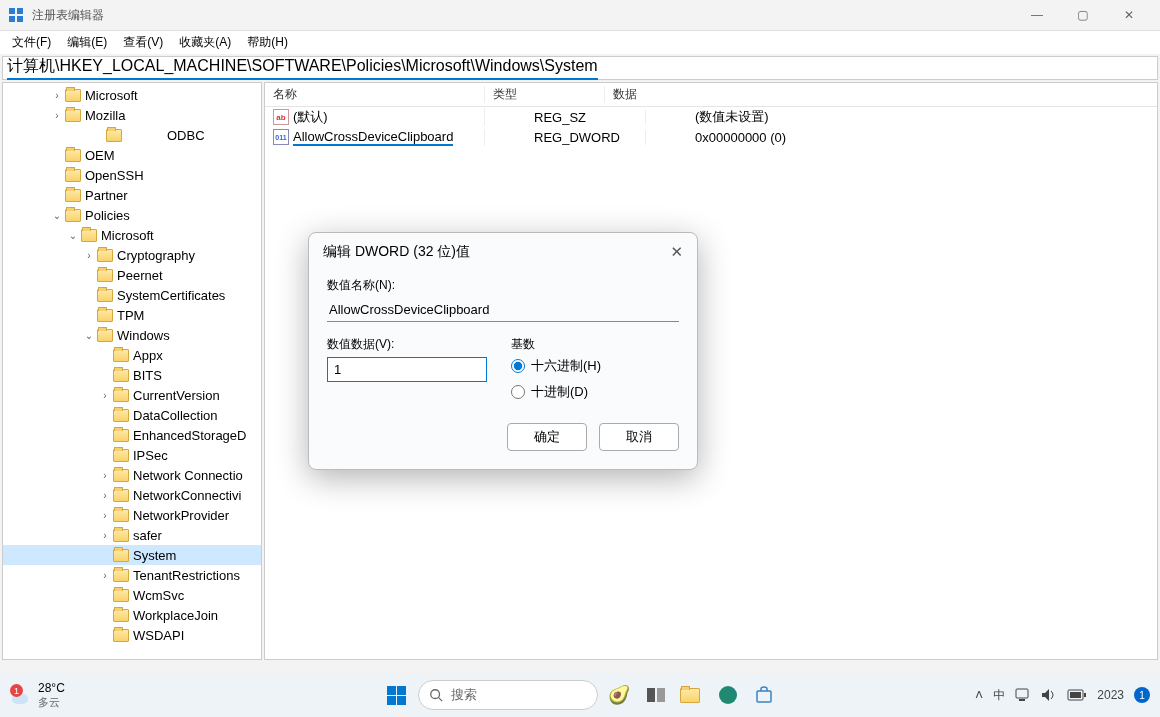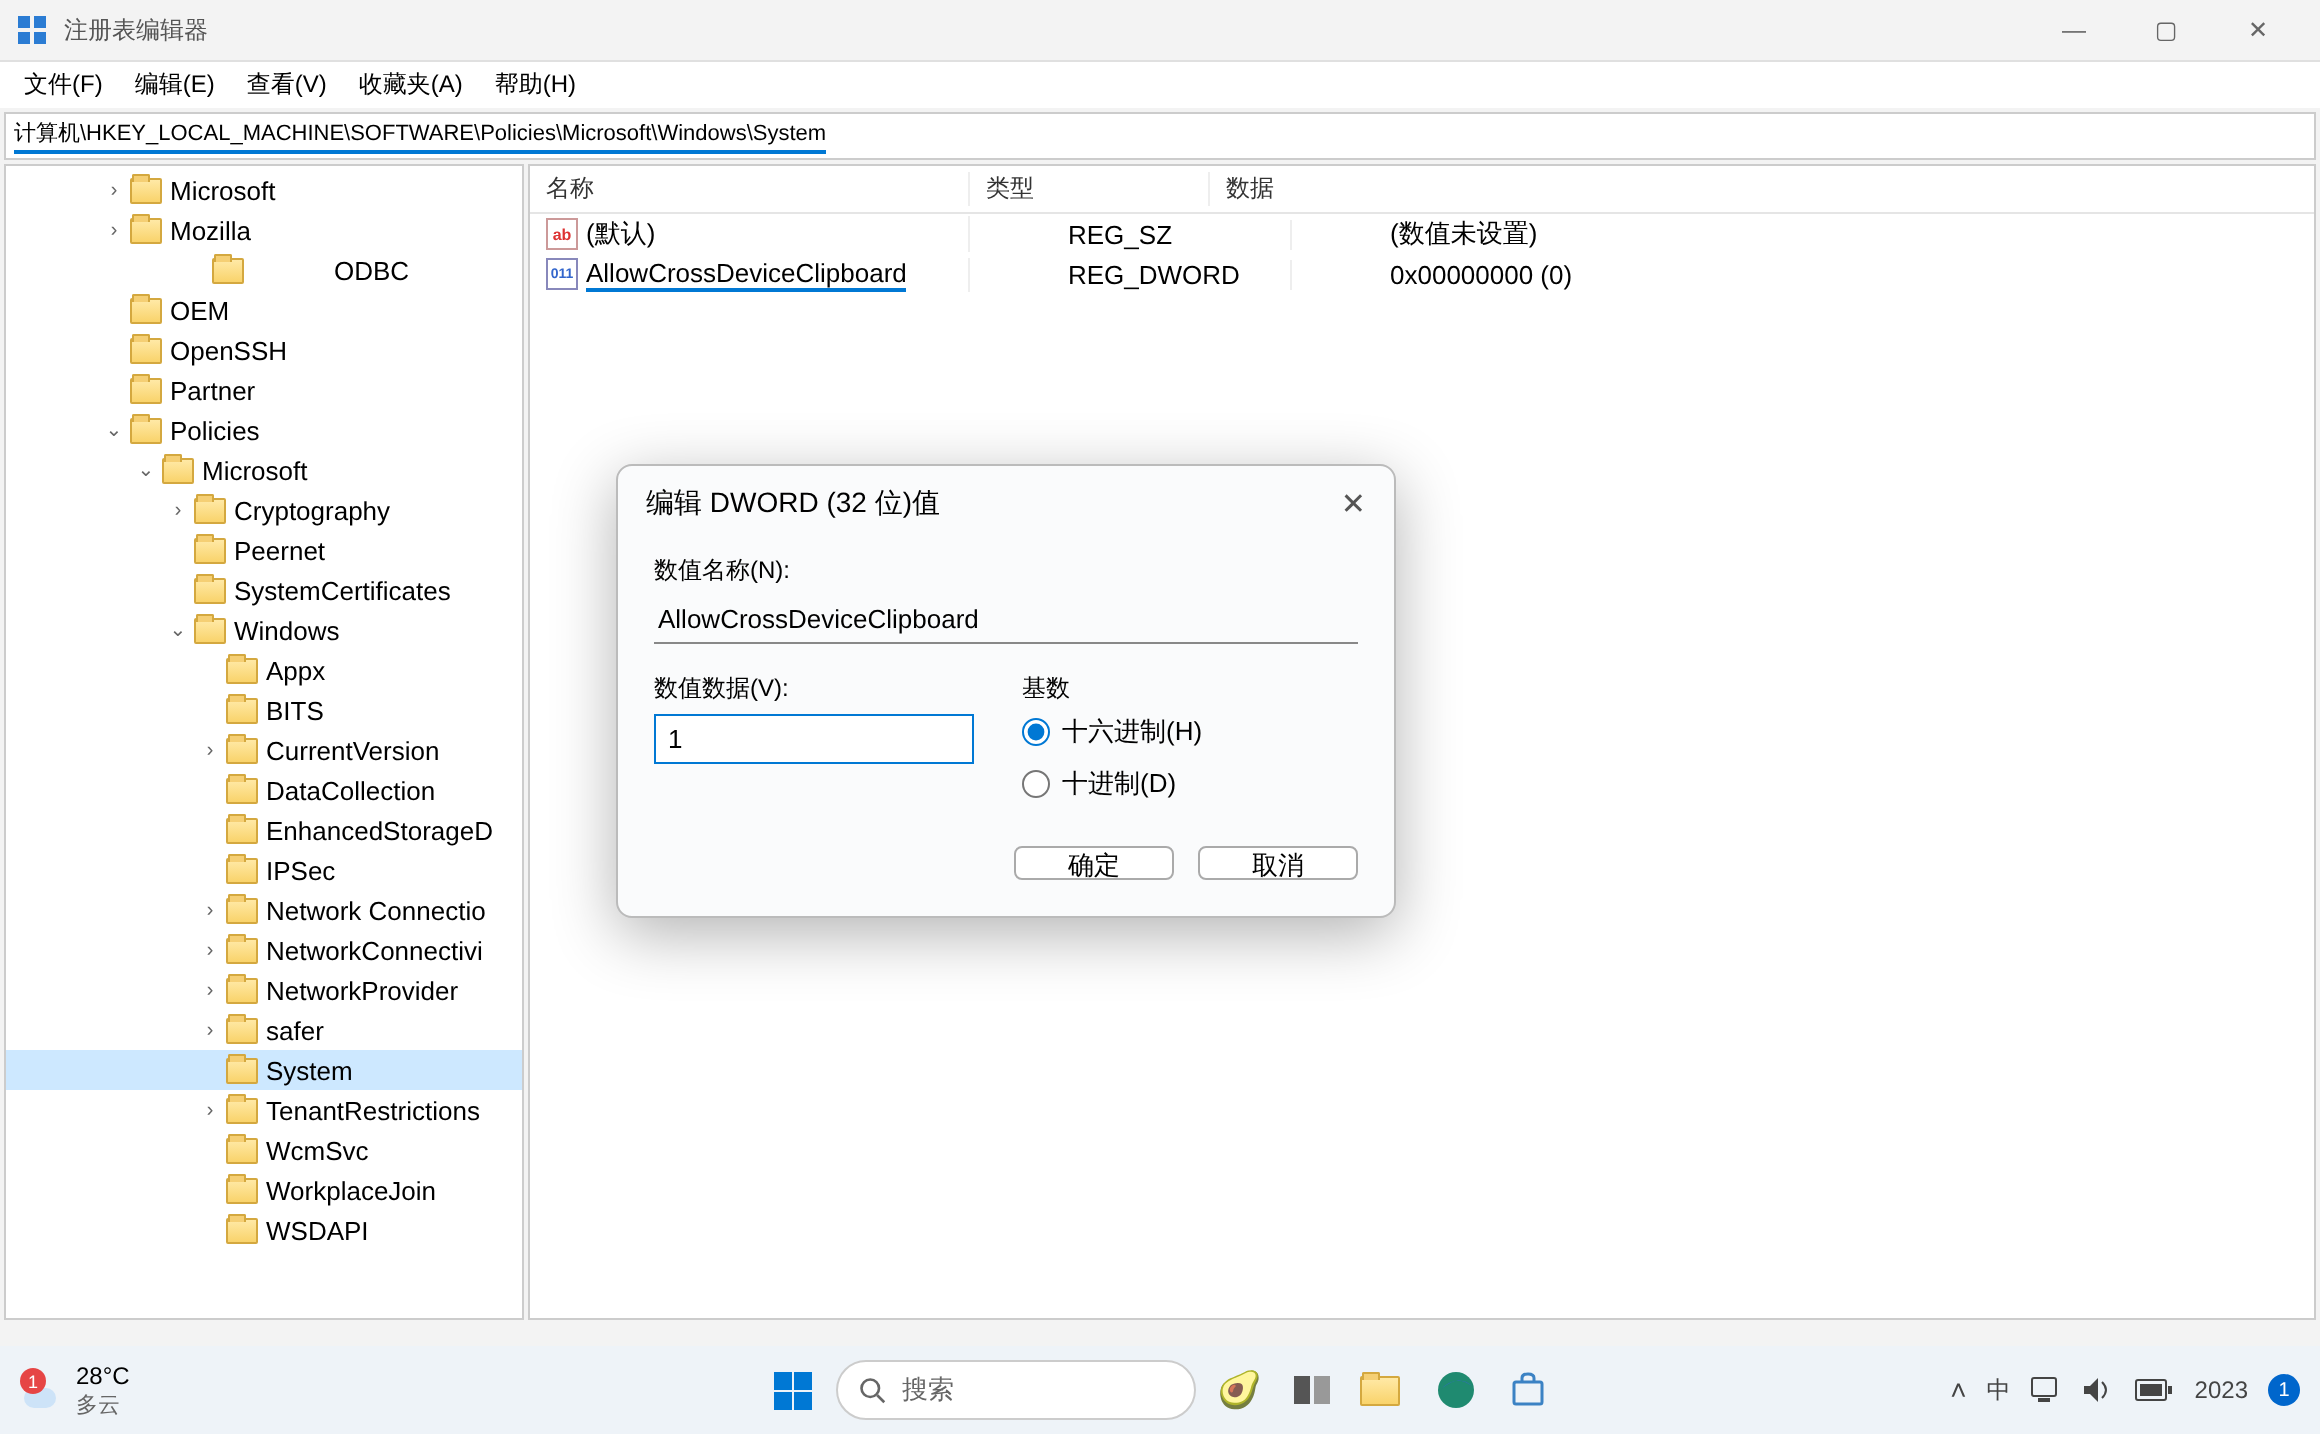--- a/index.html
+++ b/index.html
@@ -10,21 +10,21 @@
 .titlebar .app-icon { width: 16px; height: 16px; margin-right: 8px; }
 .titlebar .app-title { font-size: 12px; color: #555; flex: 1; }
 .title-controls { display: flex; }
 .title-controls .btn { width: 46px; height: 30px; display: flex; align-items: center; justify-content: center; color: #666; font-size: 12px; }
 
 
 .menubar { height: 24px; background: #fff; display: flex; align-items: center; padding: 0 4px; border-top: 1px solid #e0e0e0; }
 .menubar .menu-item { padding: 2px 8px; font-size: 12px; }
 
 
-.address-row { height: 24px; background: #fff; border: 1px solid #ccc; margin: 2px; display: flex; align-items: center; padding: 0 4px; font-size: 11px; }
+.address-row { height: 24px; background: #fff; border: 1px solid #ccc; margin: 2px; display: flex; align-items: center; padding: 0 4px; font-size: 16px; }
 .address-text { border-bottom: 2px solid #0078d4; padding-bottom: 1px; }
 
 
 .main-row { display: flex; height: 578px; padding: 0 2px; }
 .panel { background: #fff; border: 1px solid #ccc; overflow: auto; }
 .tree-panel { width: 260px; margin-right: 2px; }
 .list-panel { flex: 1; position: relative; }
 
 
 .tree { padding: 2px 0; font-size: 13px; }
@@ -56,21 +56,21 @@
 .dialog-body { padding: 6px 18px 18px; }
 .fld-label { font-size: 12px; margin-bottom: 4px; }
 .fld-input-ro { width: 100%; border: none; border-bottom: 1px solid #888; background: transparent; padding: 4px 2px; font-size: 13px; margin-bottom: 14px; }
 .row2 { display: flex; gap: 24px; }
 .row2 .left { flex: 0 0 160px; }
 .fld-input { width: 100%; border: 1px solid #0078d4; padding: 4px 6px; font-size: 13px; outline: none; }
 .radio-group { display: flex; flex-direction: column; gap: 8px; margin-top: 4px; }
 .radio-group label { display: flex; align-items: center; gap: 6px; font-size: 13px; }
 .radio-group input[type=radio] { accent-color: #0078d4; width: 14px; height: 14px; }
 .dialog-buttons { display: flex; justify-content: flex-end; gap: 12px; margin-top: 22px; }
-.dlg-btn { width: 80px; height: 17px; background: #fff; border: 1px solid #aaa; border-radius: 4px; font-size: 13px; }
+.dlg-btn { width: 80px; height: 28px; background: #fff; border: 1px solid #aaa; border-radius: 4px; font-size: 13px; }
 
 
 .taskbar { position: absolute; bottom: 0; left: 0; right: 0; height: 44px; background: #eef3f8; display: flex; align-items: center; padding: 0 10px; }
 .tb-left { display: flex; align-items: center; gap: 6px; font-size: 12px; }
 .weather-badge { width: 22px; height: 22px; position: relative; }
 .weather-badge .cloud { position:absolute; bottom:2px; left:2px; width:16px; height:10px; background:#cde3f8; border-radius:6px; }
 .weather-badge .dot { position:absolute; top:0; left:0; width:13px; height:13px; background:#e64545; border-radius:50%; color:#fff; font-size:9px; display:flex; align-items:center; justify-content:center; }
 .tb-center { position: absolute; left: 50%; transform: translateX(-50%); display: flex; align-items: center; gap: 8px; }
 .tb-icon { width: 28px; height: 28px; display: flex; align-items: center; justify-content: center; border-radius: 4px; font-size: 18px; }
 .start-logo { display: grid; grid-template-columns: 9px 9px; grid-template-rows: 9px 9px; gap: 1px; }
@@ -171,20 +171,25 @@
           <span class="chev empty">›</span>
           <span class="folder-icon folder-closed"></span>
           <span>Peernet</span>
         </div>
         <div class="tree-row" style="padding-left: 80px;">
           <span class="chev empty">›</span>
           <span class="folder-icon folder-closed"></span>
           <span>SystemCertificates</span>
         </div>
         <div class="tree-row" style="padding-left: 80px;">
+          <span class="chev empty">›</span>
+          <span class="folder-icon folder-closed"></span>
+          <span>TPM</span>
+        </div>
+        <div class="tree-row" style="padding-left: 80px;">
           <span class="chev">⌄</span>
           <span class="folder-icon folder-open"></span>
           <span>Windows</span>
         </div>
         <div class="tree-row" style="padding-left: 96px;">
           <span class="chev empty">›</span>
           <span class="folder-icon folder-closed"></span>
           <span>Appx</span>
         </div>
         <div class="tree-row" style="padding-left: 96px;">

